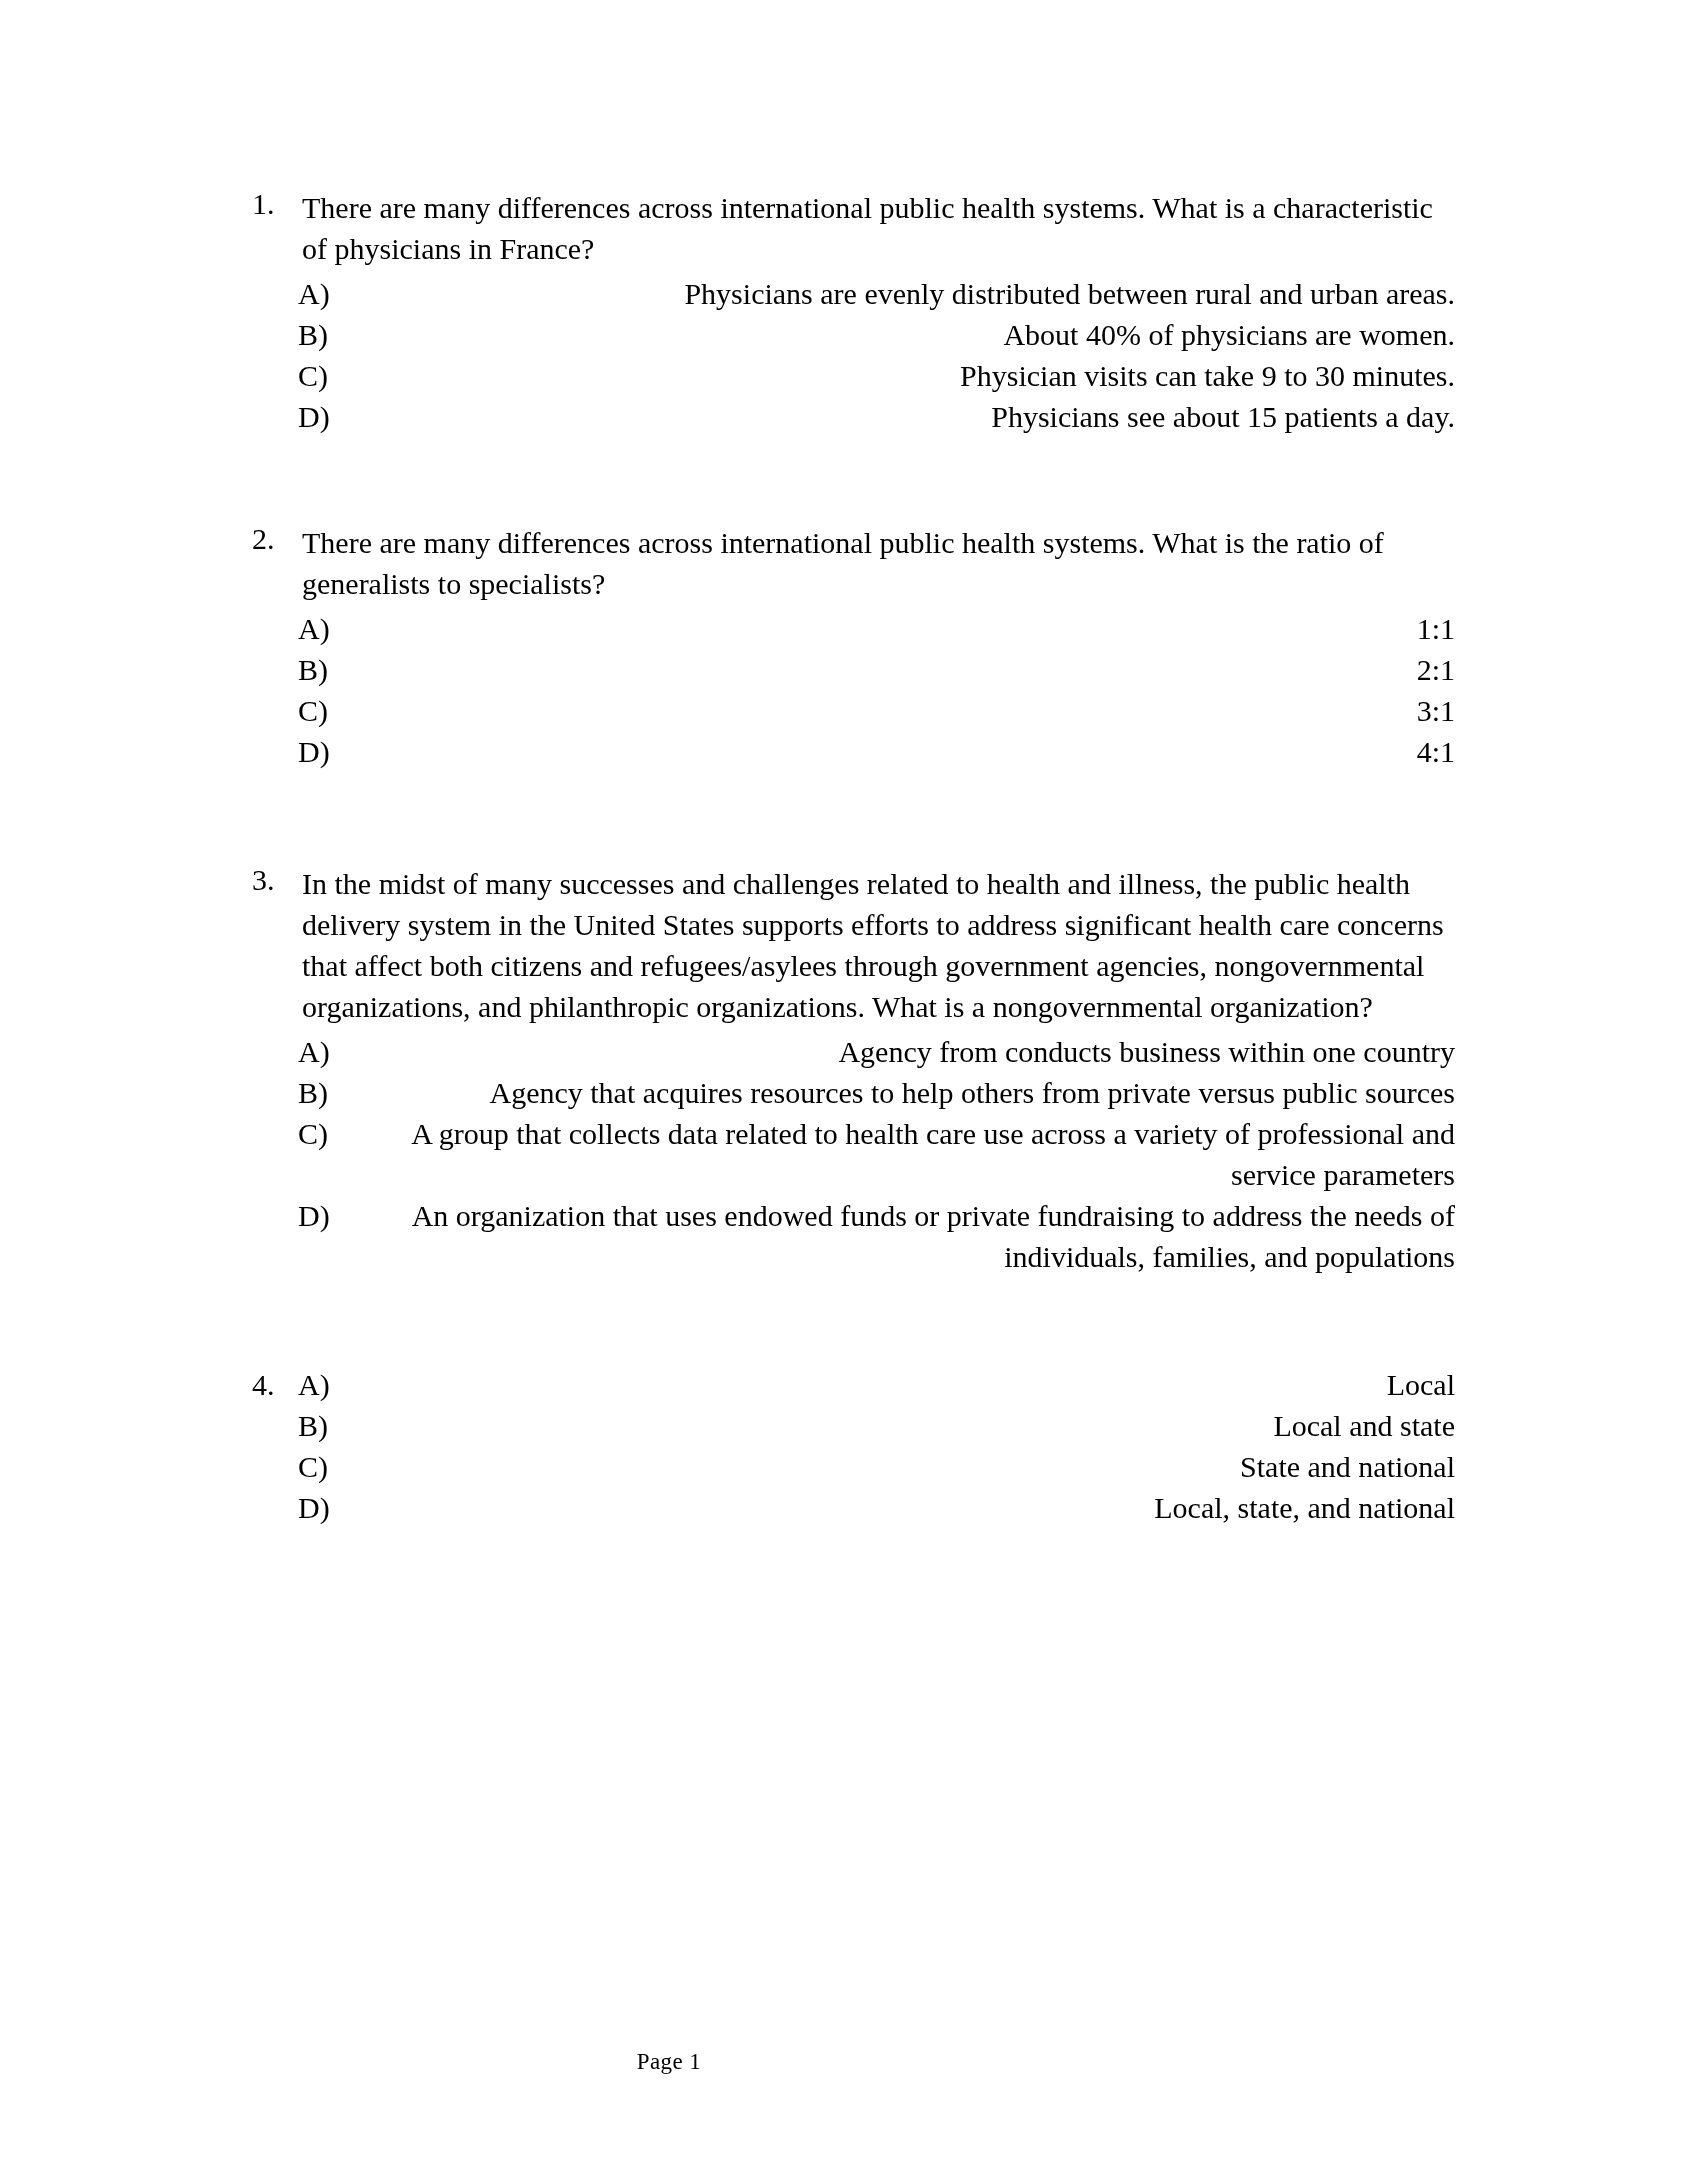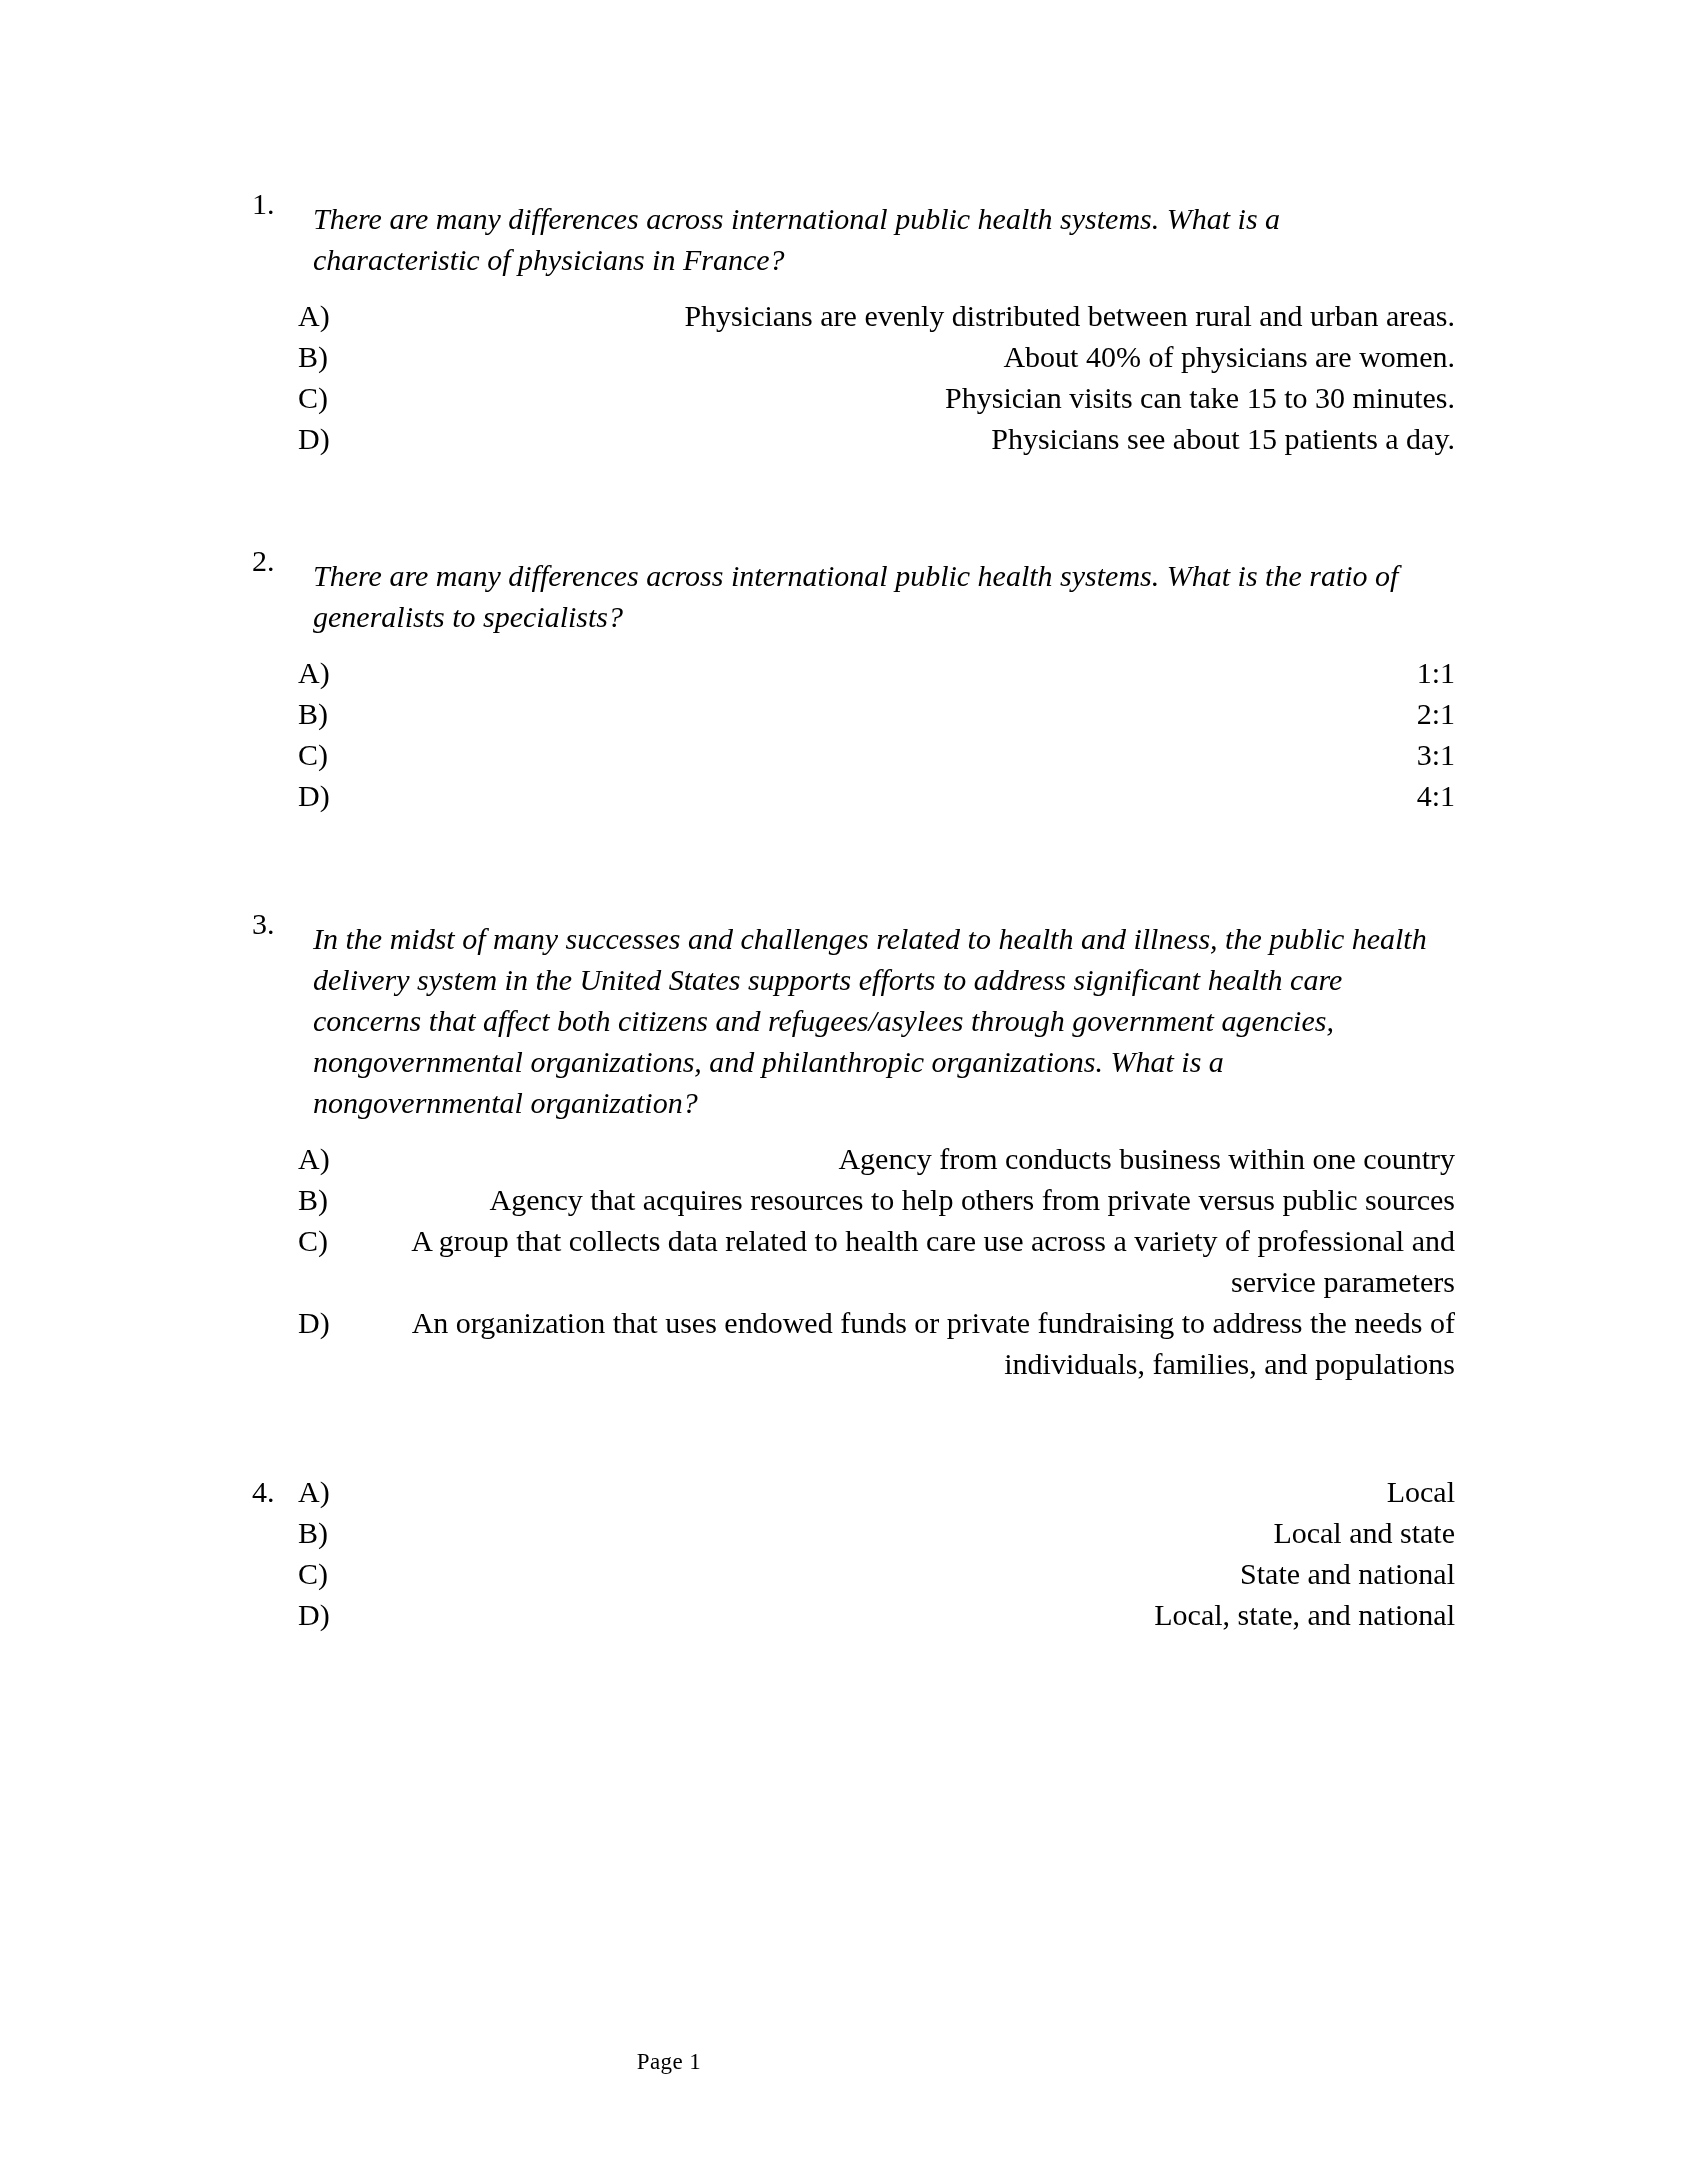--- a/index.html
+++ b/index.html
@@ -62,23 +62,22 @@
 
   .q-body {
     flex: 1 1 auto;
     min-width: 0;
   }
 
   .q-stem {
     font-size: 30px;
     line-height: 41px;
     text-align: left;
-    margin: 15px;
+    margin: 4px;
     hyphens: none;
-    font-style: italic;
   }
 
   .options {
     margin: 0;
     padding: 0;
     list-style: none;
   }
 
   .option {
     display: flex;
@@ -129,21 +128,21 @@
             <li class="option">
               <span class="option-letter">A)</span>
               <span class="option-text">Physicians are evenly distributed between rural and urban areas.</span>
             </li>
             <li class="option">
               <span class="option-letter">B)</span>
               <span class="option-text">About 40% of physicians are women.</span>
             </li>
             <li class="option">
               <span class="option-letter">C)</span>
-              <span class="option-text">Physician visits can take 15 to 30 minutes.</span>
+              <span class="option-text">Physician visits can take 9 to 30 minutes.</span>
             </li>
             <li class="option">
               <span class="option-letter">D)</span>
               <span class="option-text">Physicians see about 15 patients a day.</span>
             </li>
           </ul>
         </div>
       </div>
     </div>
 

